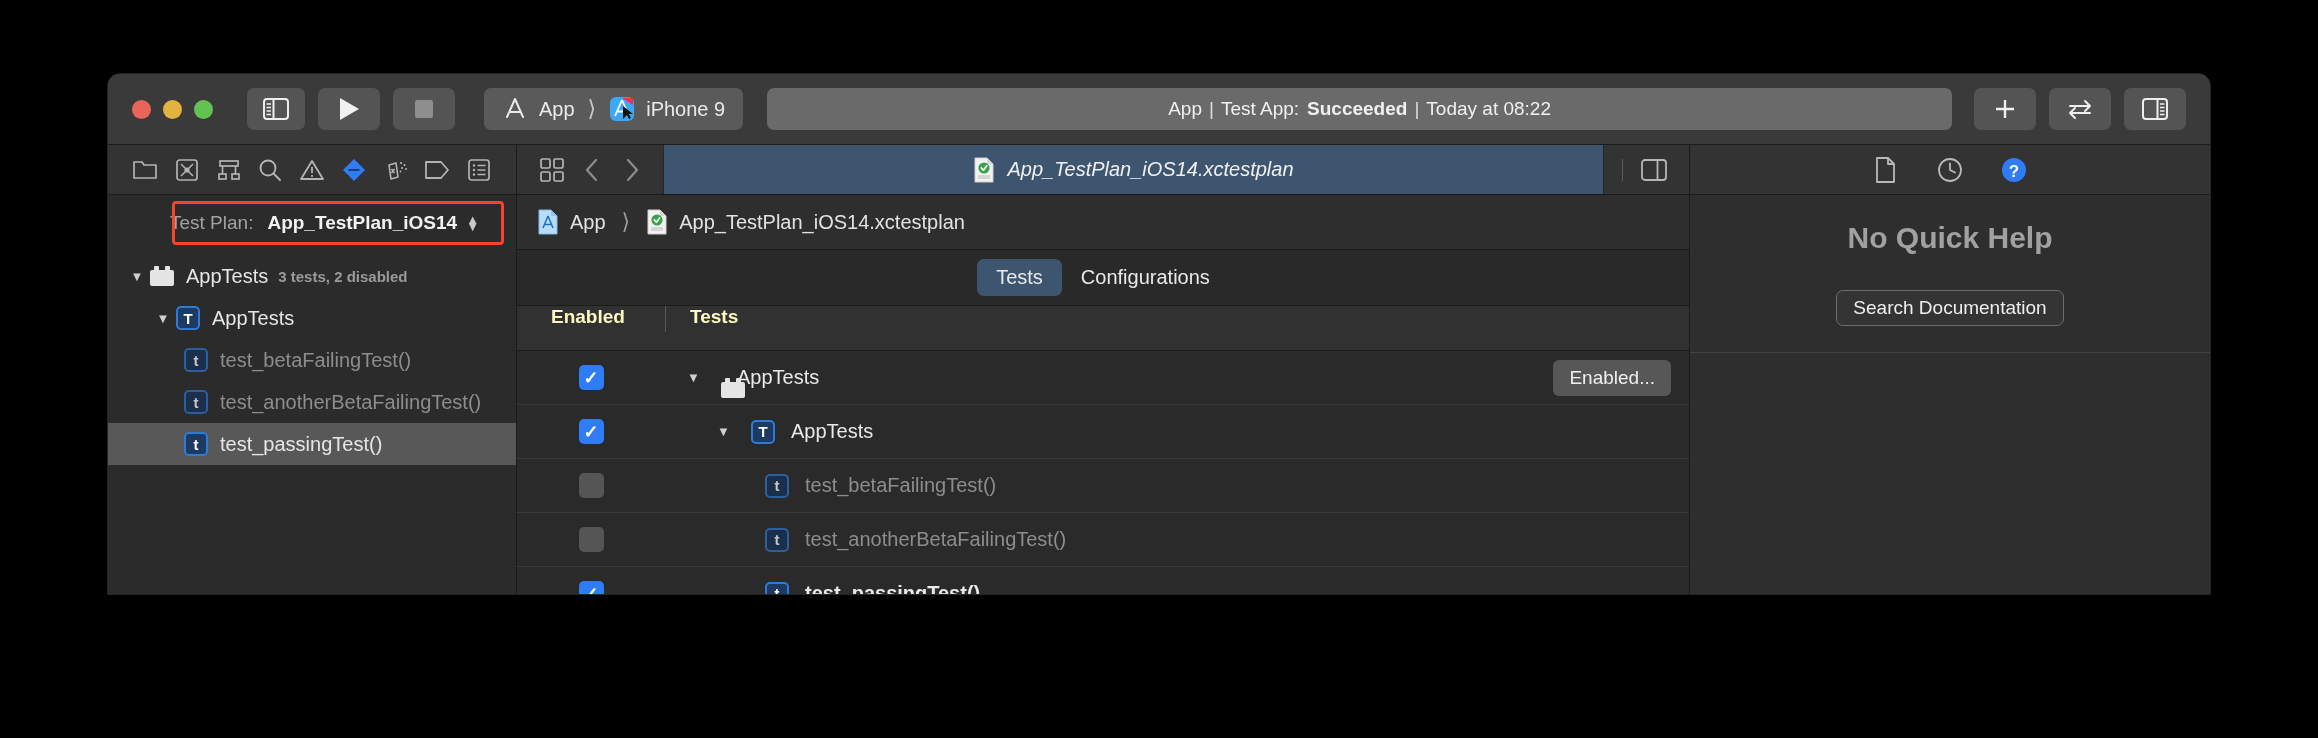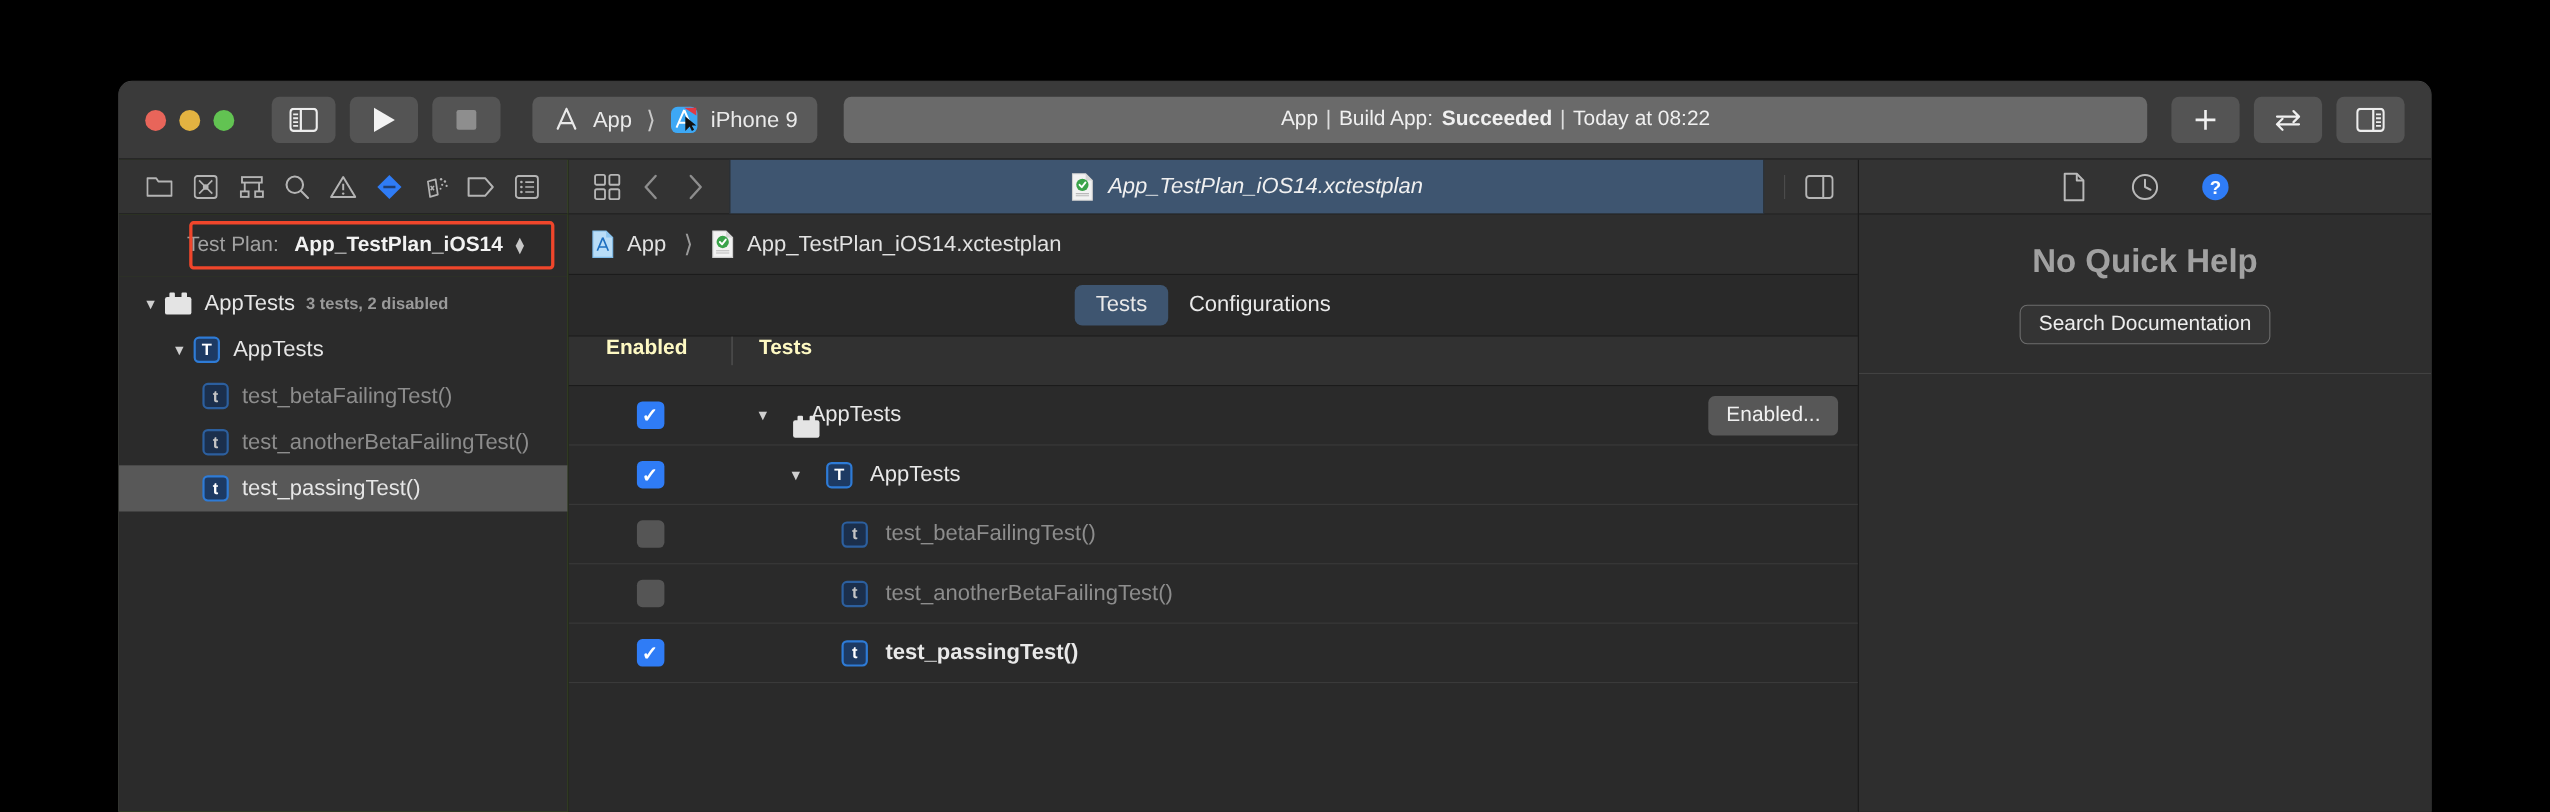--- a/index.html
+++ b/index.html
@@ -9,21 +9,21 @@
     overflow: hidden;
     font-family: "Liberation Sans", sans-serif;
     -webkit-font-smoothing: antialiased;
   }
   .stage { position: relative; width: 2318px; height: 738px; background: #000; }
 
   
   .window {
     position: absolute;
     left: 108px; top: 74px;
-    width: 2102px; height: 665px;
+    width: 2102px; height: 520px;
     background: #292929;
     border-top-left-radius: 12px;
     border-top-right-radius: 12px;
     overflow: hidden;
     box-shadow: 0 0 0 0.5px #4a4a4a;
   }
 
   
   .toolbar {
     height: 70px;
@@ -268,21 +268,21 @@
     height: 49px; display: flex; align-items: center; justify-content: center;
     gap: 30px;
     background: #333333;
     border-bottom: 1px solid #1b1b1b;
   }
   .insp-tab { width: 34px; height: 34px; display: flex; align-items: center; justify-content: center; color: #b9b9b9; }
   .qh-title { padding: 18px 0 0 20px; color: #f0f0f0; font-size: 19px; font-weight: 700; }
   .qh-body { display: flex; flex-direction: column; align-items: center; padding-top: 26px; }
   .qh-none { color: #a1a1a1; font-size: 30px; font-weight: bold; }
   .qh-btn {
-    margin-top: 22px;
+    margin-top: 35px;
     border: 1px solid #6d6d6d;
     border-radius: 7px;
     padding: 6px 16px;
     color: #ededed;
     font-size: 19px;
     background: #343434;
   }
   .qh-rule { margin-top: 26px; height: 1px; background: #424242; width: 100%; }
 
   svg { display: block; }
@@ -344,21 +344,21 @@
             <path d="M13 2 L24 2 L24 9 Z" fill="#e03a46"></path>
             <path d="M14 10 L14 23 L18 19 L20 23 L22 22 L20 18 L24 18 Z" fill="#121212"></path>
           </svg>
         </span>
         <span>iPhone 9</span>
       </div>
 
       <div class="statusbar">
         <span>App</span>
         <span class="sep">|</span>
-        <span>Build App:</span>
+        <span>Test App:</span>
         <b style="margin-left:8px">Succeeded</b>
         <span class="sep">|</span>
         <span>Today at 08:22</span>
       </div>
 
       <div class="right-tools">
         <div class="tbtn wide" style="margin-right:0">
           <span>
             <svg width="24" height="24" viewBox="0 0 24 24">
               <line x1="12" y1="3" x2="12" y2="21" stroke="#f0f0f0" stroke-width="2.4"></line>

